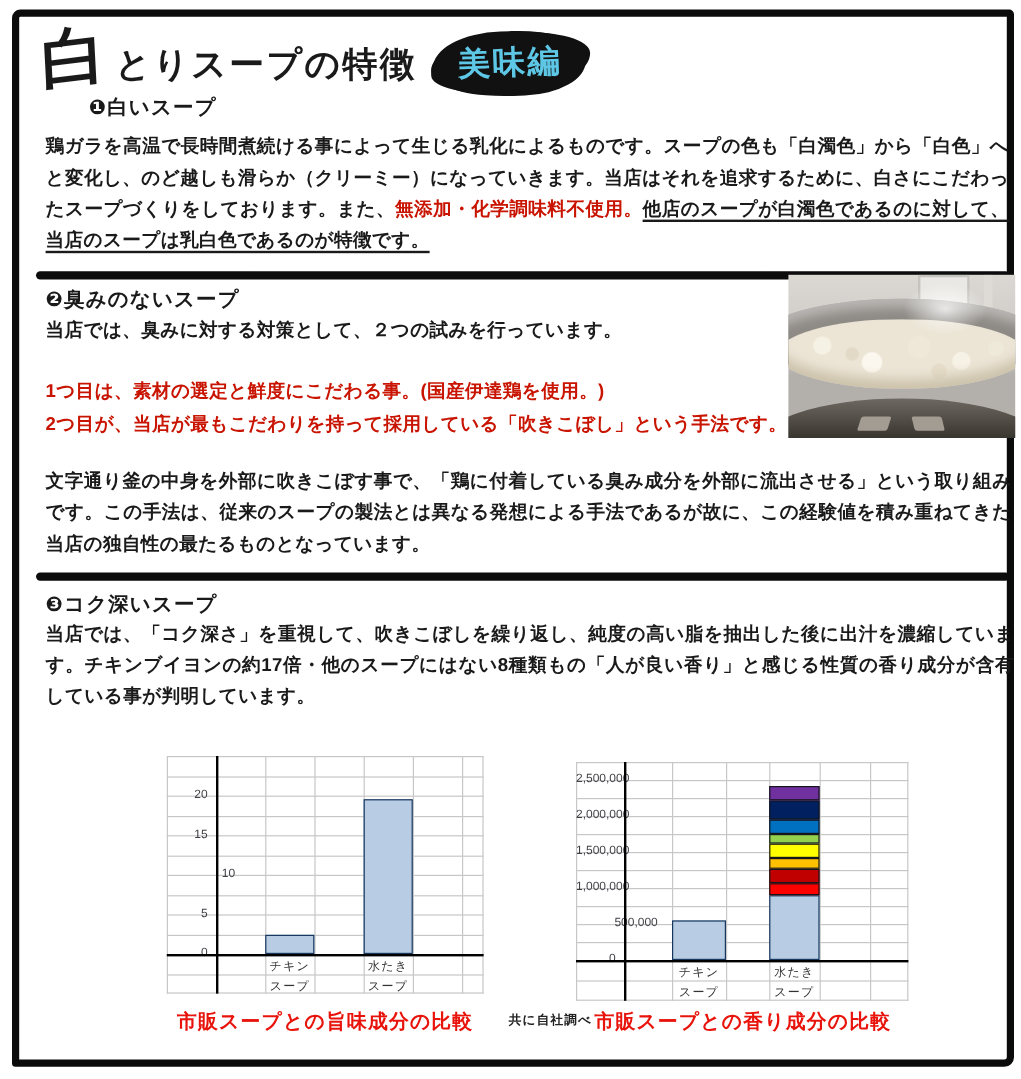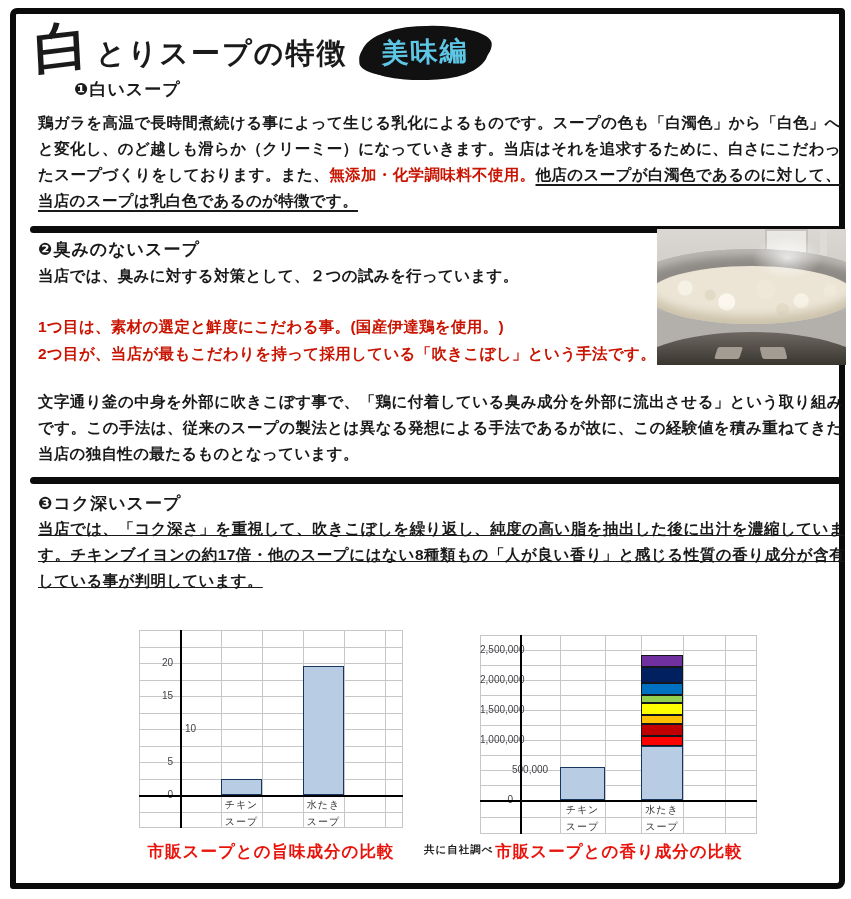--- a/index.html
+++ b/index.html
@@ -115,21 +115,21 @@
 
   <div class="abs sec-heading" style="left:38px;top:238px;text-align:center;">❷臭みのないスープ</div>
   <div class="abs body-text" style="left:38px;top:263px;width:600px;">当店では、臭みに対する対策として、２つの試みを行っています。</div>
   <div class="abs body-text red-text" style="left:38px;top:314px;width:610px;">1つ目は、素材の選定と鮮度にこだわる事。(国産伊達鶏を使用。)</div>
   <div class="abs body-text red-text" style="left:38px;top:341px;width:620px;">2つ目が、当店が最もこだわりを持って採用している「吹きこぼし」という手法です。</div>
   <div class="abs body-text" style="left:38px;top:389px;width:805px;">文字通り釜の中身を外部に吹きこぼす事で、「鶏に付着している臭み成分を外部に流出させる」という取り組みです。この手法は、従来のスープの製法とは異なる発想による手法であるが故に、この経験値を積み重ねてきた当店の独自性の最たるものとなっています。</div>
 
   <div class="divider" style="top:477px;"></div>
 
   <div class="abs sec-heading" style="left:38px;top:492px;">❸コク深いスープ</div>
-  <div class="abs body-text" style="left:38px;top:516px;width:807px;text-decoration:underline;">当店では、「コク深さ」を重視して、吹きこぼしを繰り返し、純度の高い脂を抽出した後に出汁を濃縮しています。チキンブイヨンの約17倍・他のスープにはない8種類もの「人が良い香り」と感じる性質の香り成分が含有している事が判明しています。</div>
+  <div class="abs body-text" style="left:38px;top:516px;width:807px;">当店では、「コク深さ」を重視して、吹きこぼしを繰り返し、純度の高い脂を抽出した後に出汁を濃縮しています。チキンブイヨンの約17倍・他のスープにはない8種類もの「人が良い香り」と感じる性質の香り成分が含有している事が判明しています。</div>
 
   <div class="chart" id="chart0" style="left: 139px; top: 630px; width: 264px; height: 198px;">
       <div class="gridline-h" style="top: 0px;"></div>
       <div class="gridline-h" style="top: 16.5px;"></div>
       <div class="gridline-h" style="top: 33px;"></div>
       <div class="gridline-h" style="top: 49.5px;"></div>
       <div class="gridline-h" style="top: 66px;"></div>
       <div class="gridline-h" style="top: 82.5px;"></div>
       <div class="gridline-h" style="top: 99px;"></div>
       <div class="gridline-h" style="top: 115.5px;"></div>

